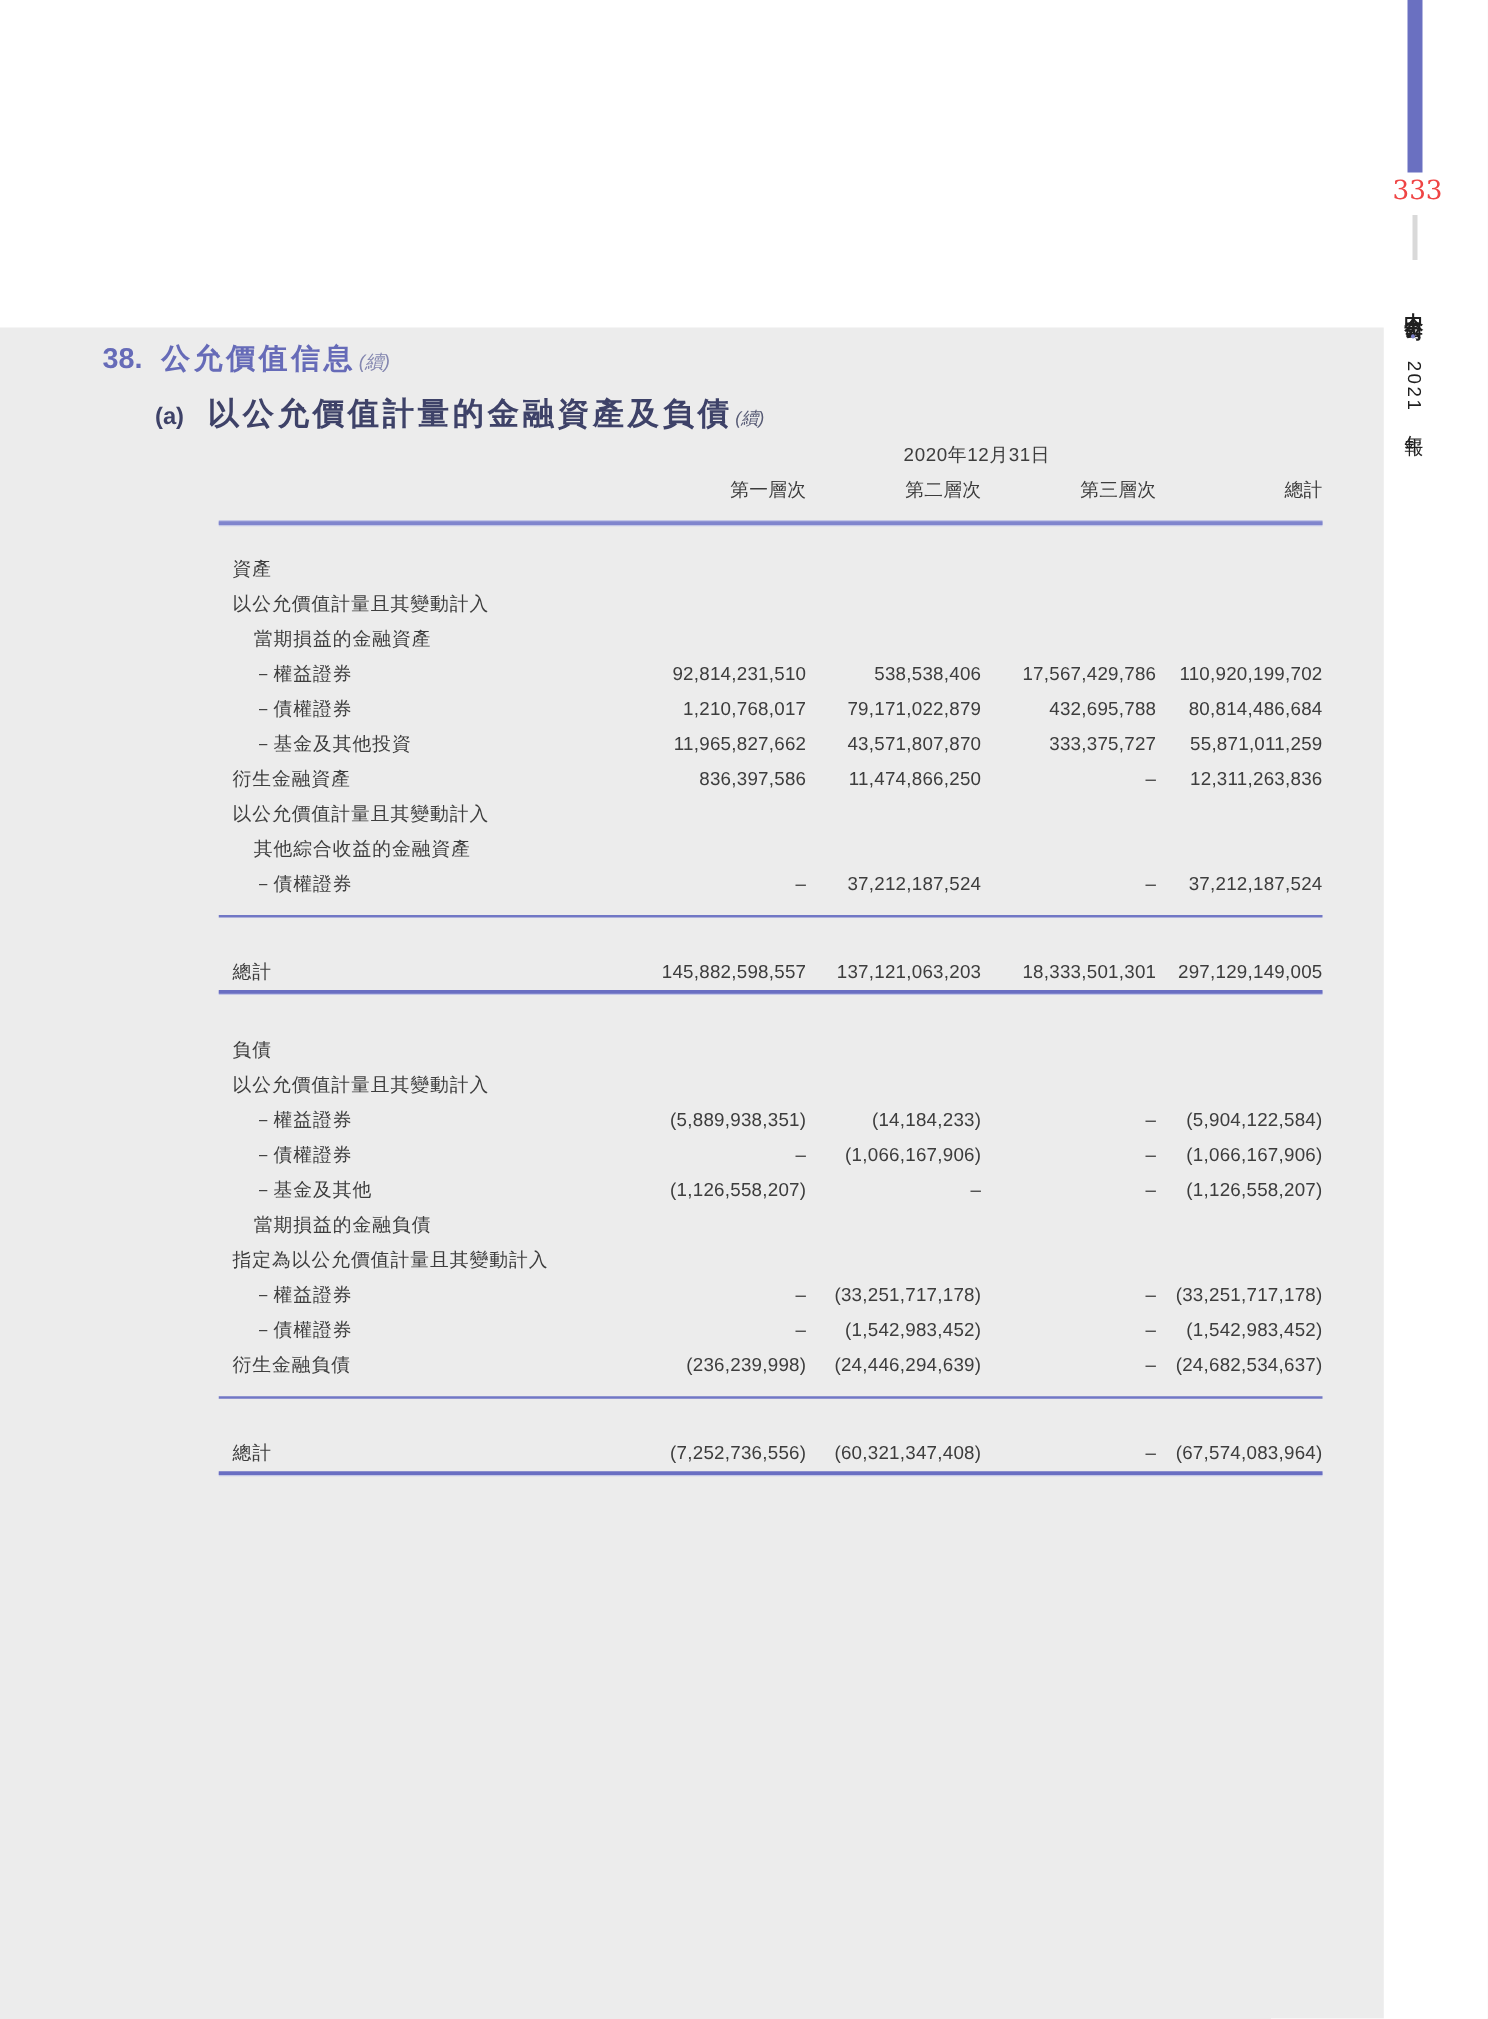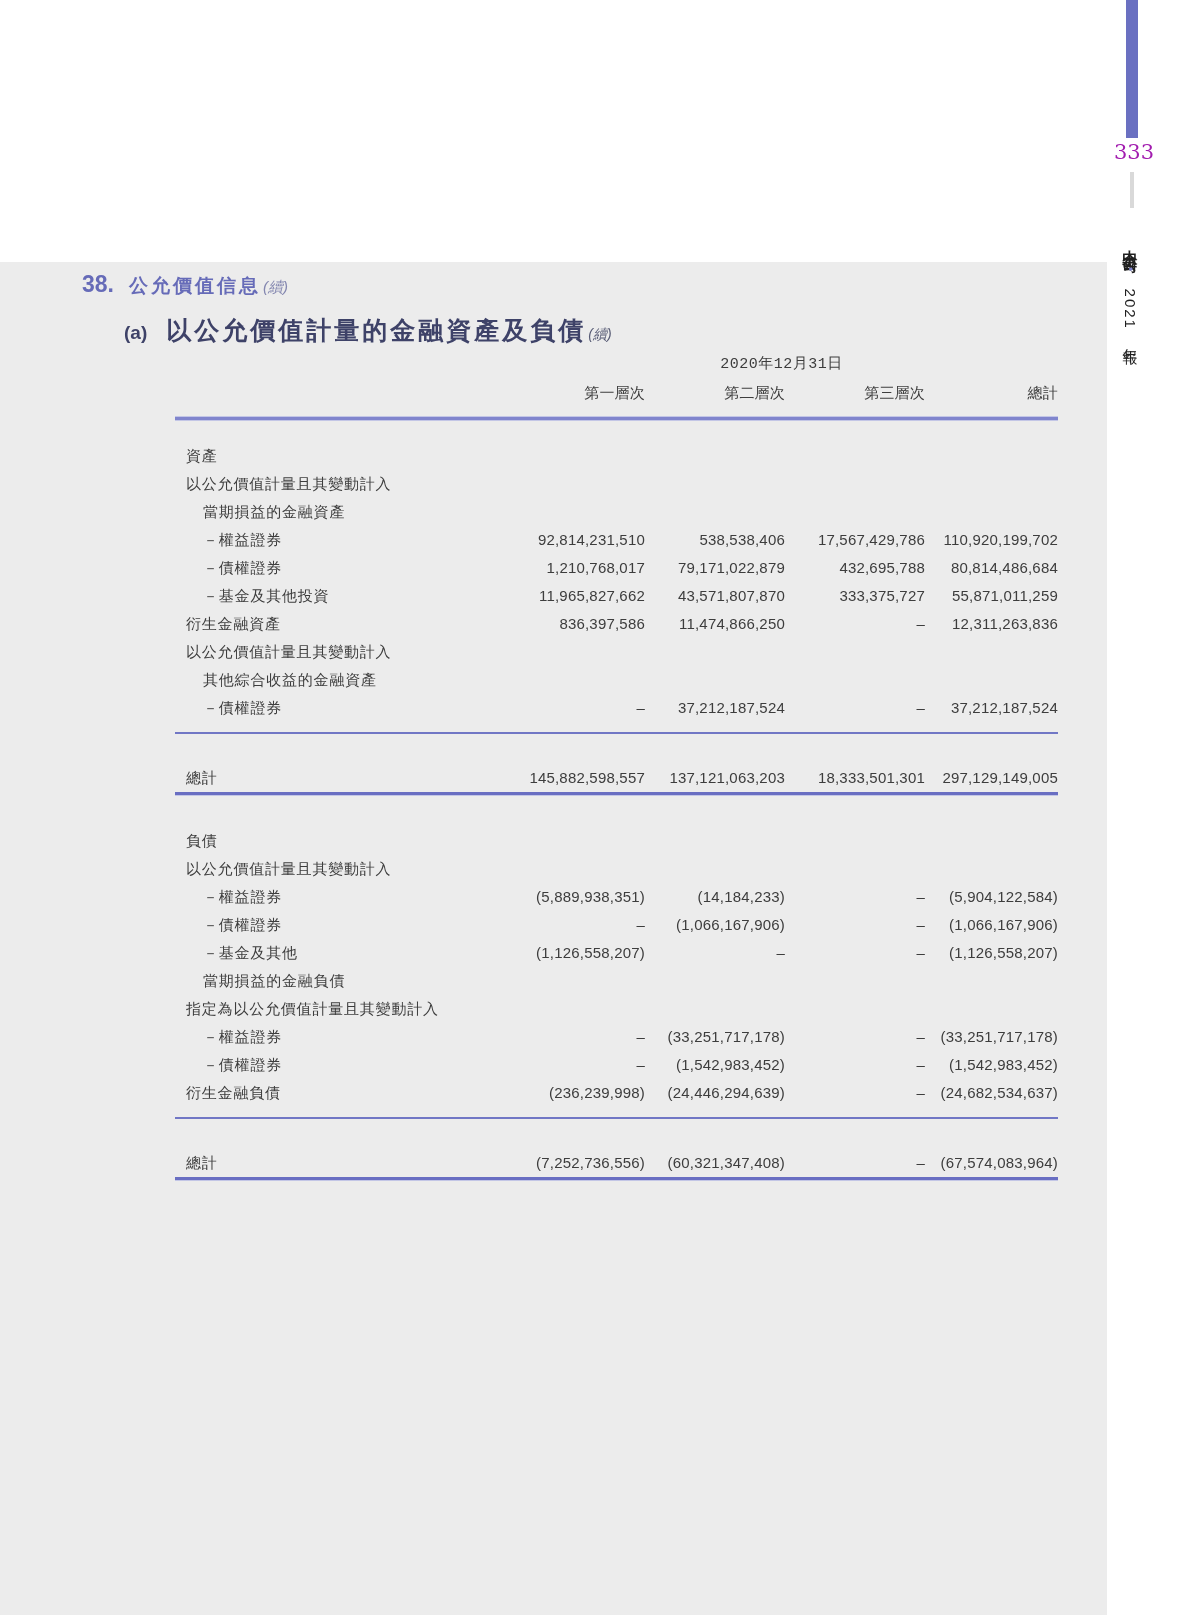--- a/index.html
+++ b/index.html
@@ -3,43 +3,43 @@
 <meta charset="utf-8">
 <style>
   html,body{margin:0;padding:0;background:#ffffff;}
   .page{position:relative;width:1190px;height:1615px;background:#ffffff;overflow:hidden;
         font-family:"Liberation Sans","DejaVu Sans",sans-serif;color:#3d3d3d;}
   .panel{position:absolute;left:0;top:262px;width:1107px;height:1353px;background:#ececec;}
 
   
   .topbar{position:absolute;left:1126px;top:0;width:12px;height:138px;background:#6a70c1;}
   .pagenum{position:absolute;left:1102px;top:140px;width:64px;text-align:center;
-           font-family:"DejaVu Serif","Liberation Serif",serif;font-size:21px;color:#a21caf;}
+           font-family:"DejaVu Serif","Liberation Serif",serif;font-size:21px;color:#ef4444;}
   .tick{position:absolute;left:1130px;top:172px;width:4px;height:36px;background:#d9d9d9;}
   .sidetext{position:absolute;left:1120px;top:238px;height:260px;
             writing-mode:vertical-rl;text-orientation:mixed;
             font-size:15px;letter-spacing:3px;color:#1f1f1f;}
   .sidetext .company{font-weight:bold;}
   .sidetext .dot{color:#7b80c8;font-size:12px;margin:10px 0;letter-spacing:0;}
   .sidetext .year{letter-spacing:2px;}
 
   
   .h1{position:absolute;left:82px;top:271px;display:flex;align-items:baseline;color:#666bb8;}
   .h1 .no{font-size:23px;font-weight:bold;}
-  .h1 .ttl{font-size:19px;font-weight:bold;letter-spacing:3px;margin-left:15px;}
+  .h1 .ttl{font-size:23px;font-weight:bold;letter-spacing:3px;margin-left:15px;}
   .h1 .cont{font-size:15px;font-style:italic;color:#8487b0;margin-left:2px;}
   .h2{position:absolute;left:124px;top:314px;display:flex;align-items:baseline;color:#3e4268;}
   .h2 .no{font-size:19px;font-weight:bold;}
   .h2 .ttl{font-size:25px;font-weight:bold;letter-spacing:3px;margin-left:19px;}
   .h2 .cont{font-size:14px;font-style:italic;color:#565a74;margin-left:2px;}
 
   
   .table{position:absolute;left:175px;top:352px;width:883px;font-size:15px;}
   .grid{display:grid;grid-template-columns:330px 140px 140px 140px 133px;}
-  .daterow{height:26px;font-family:Liberation Mono, monospace;}
+  .daterow{height:26px;}
   .datecell{grid-column:2/6;text-align:center;line-height:26px;letter-spacing:0.5px;}
   .thead{height:30px;line-height:30px;}
   .trow{height:28px;line-height:28px;}
   .cell{overflow:hidden;white-space:nowrap;}
   .cell.num{text-align:right;letter-spacing:0.2px;}
   .cell.lbl{padding-left:11px;letter-spacing:0.8px;}
   .cell.lbl.ind{padding-left:28px;}
   .rule{width:883px;}
   .rule.head{height:3px;background:#8085cd;margin-top:9px;box-shadow:0 1px 0 #c3c6e6,0 -1px 0 #c3c6e6;}
   .rule.thin{height:2px;background:#7177c5;margin-top:10px;}

